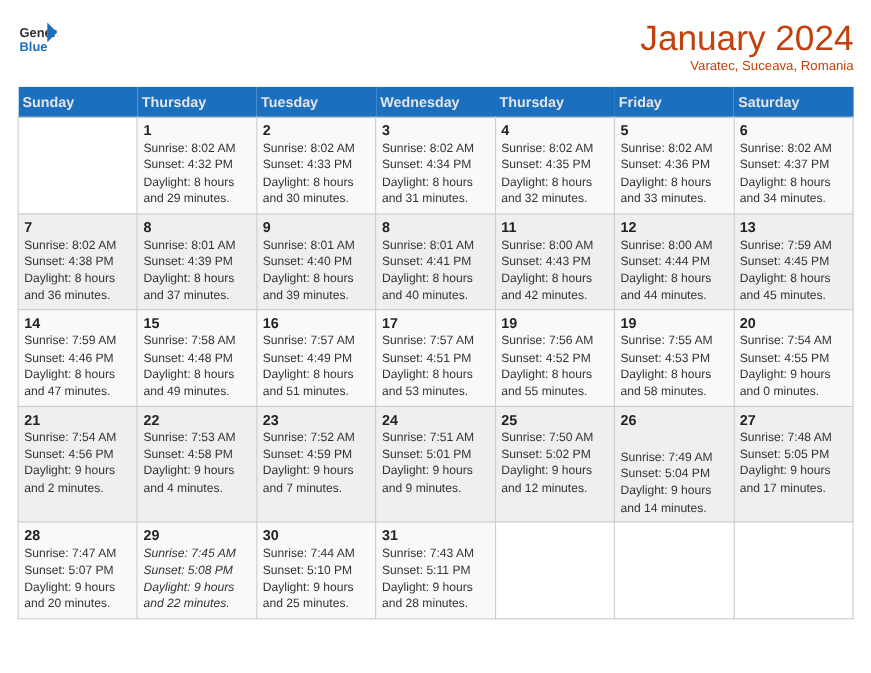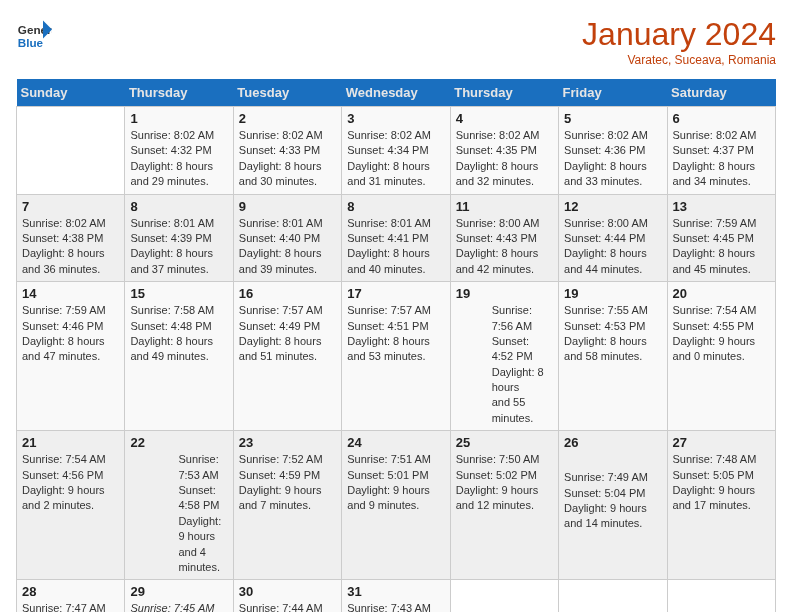--- a/index.html
+++ b/index.html
@@ -229,21 +229,21 @@
         </td>
         <td>
           <span class="day-num">17</span>
           <div class="day-info" style="white-space: pre-line;">Sunrise: 7:57 AM
 Sunset: 4:51 PM
 Daylight: 8 hours
 and 53 minutes.</div>
         </td>
         <td>
           <span class="day-num">19</span>
-          <div class="day-info" style="white-space: pre-line; margin-left: 36px;">Sunrise: 7:56 AM
+          <div class="day-info" style="white-space: pre-line;">Sunrise: 7:56 AM
 Sunset: 4:52 PM
 Daylight: 8 hours
 and 55 minutes.</div>
         </td>
         <td>
           <span class="day-num">19</span>
           <div class="day-info" style="white-space: pre-line;">Sunrise: 7:55 AM
 Sunset: 4:53 PM
 Daylight: 8 hours
 and 58 minutes.</div>
@@ -259,21 +259,21 @@
       <tr>
         <td>
           <span class="day-num">21</span>
           <div class="day-info" style="white-space: pre-line;">Sunrise: 7:54 AM
 Sunset: 4:56 PM
 Daylight: 9 hours
 and 2 minutes.</div>
         </td>
         <td>
           <span class="day-num">22</span>
-          <div class="day-info" style="white-space: pre-line; margin-left: 48px;">Sunrise: 7:53 AM
+          <div class="day-info" style="white-space: pre-line;">Sunrise: 7:53 AM
 Sunset: 4:58 PM
 Daylight: 9 hours
 and 4 minutes.</div>
         </td>
         <td>
           <span class="day-num">23</span>
           <div class="day-info" style="white-space: pre-line;">Sunrise: 7:52 AM
 Sunset: 4:59 PM
 Daylight: 9 hours
 and 7 minutes.</div>

